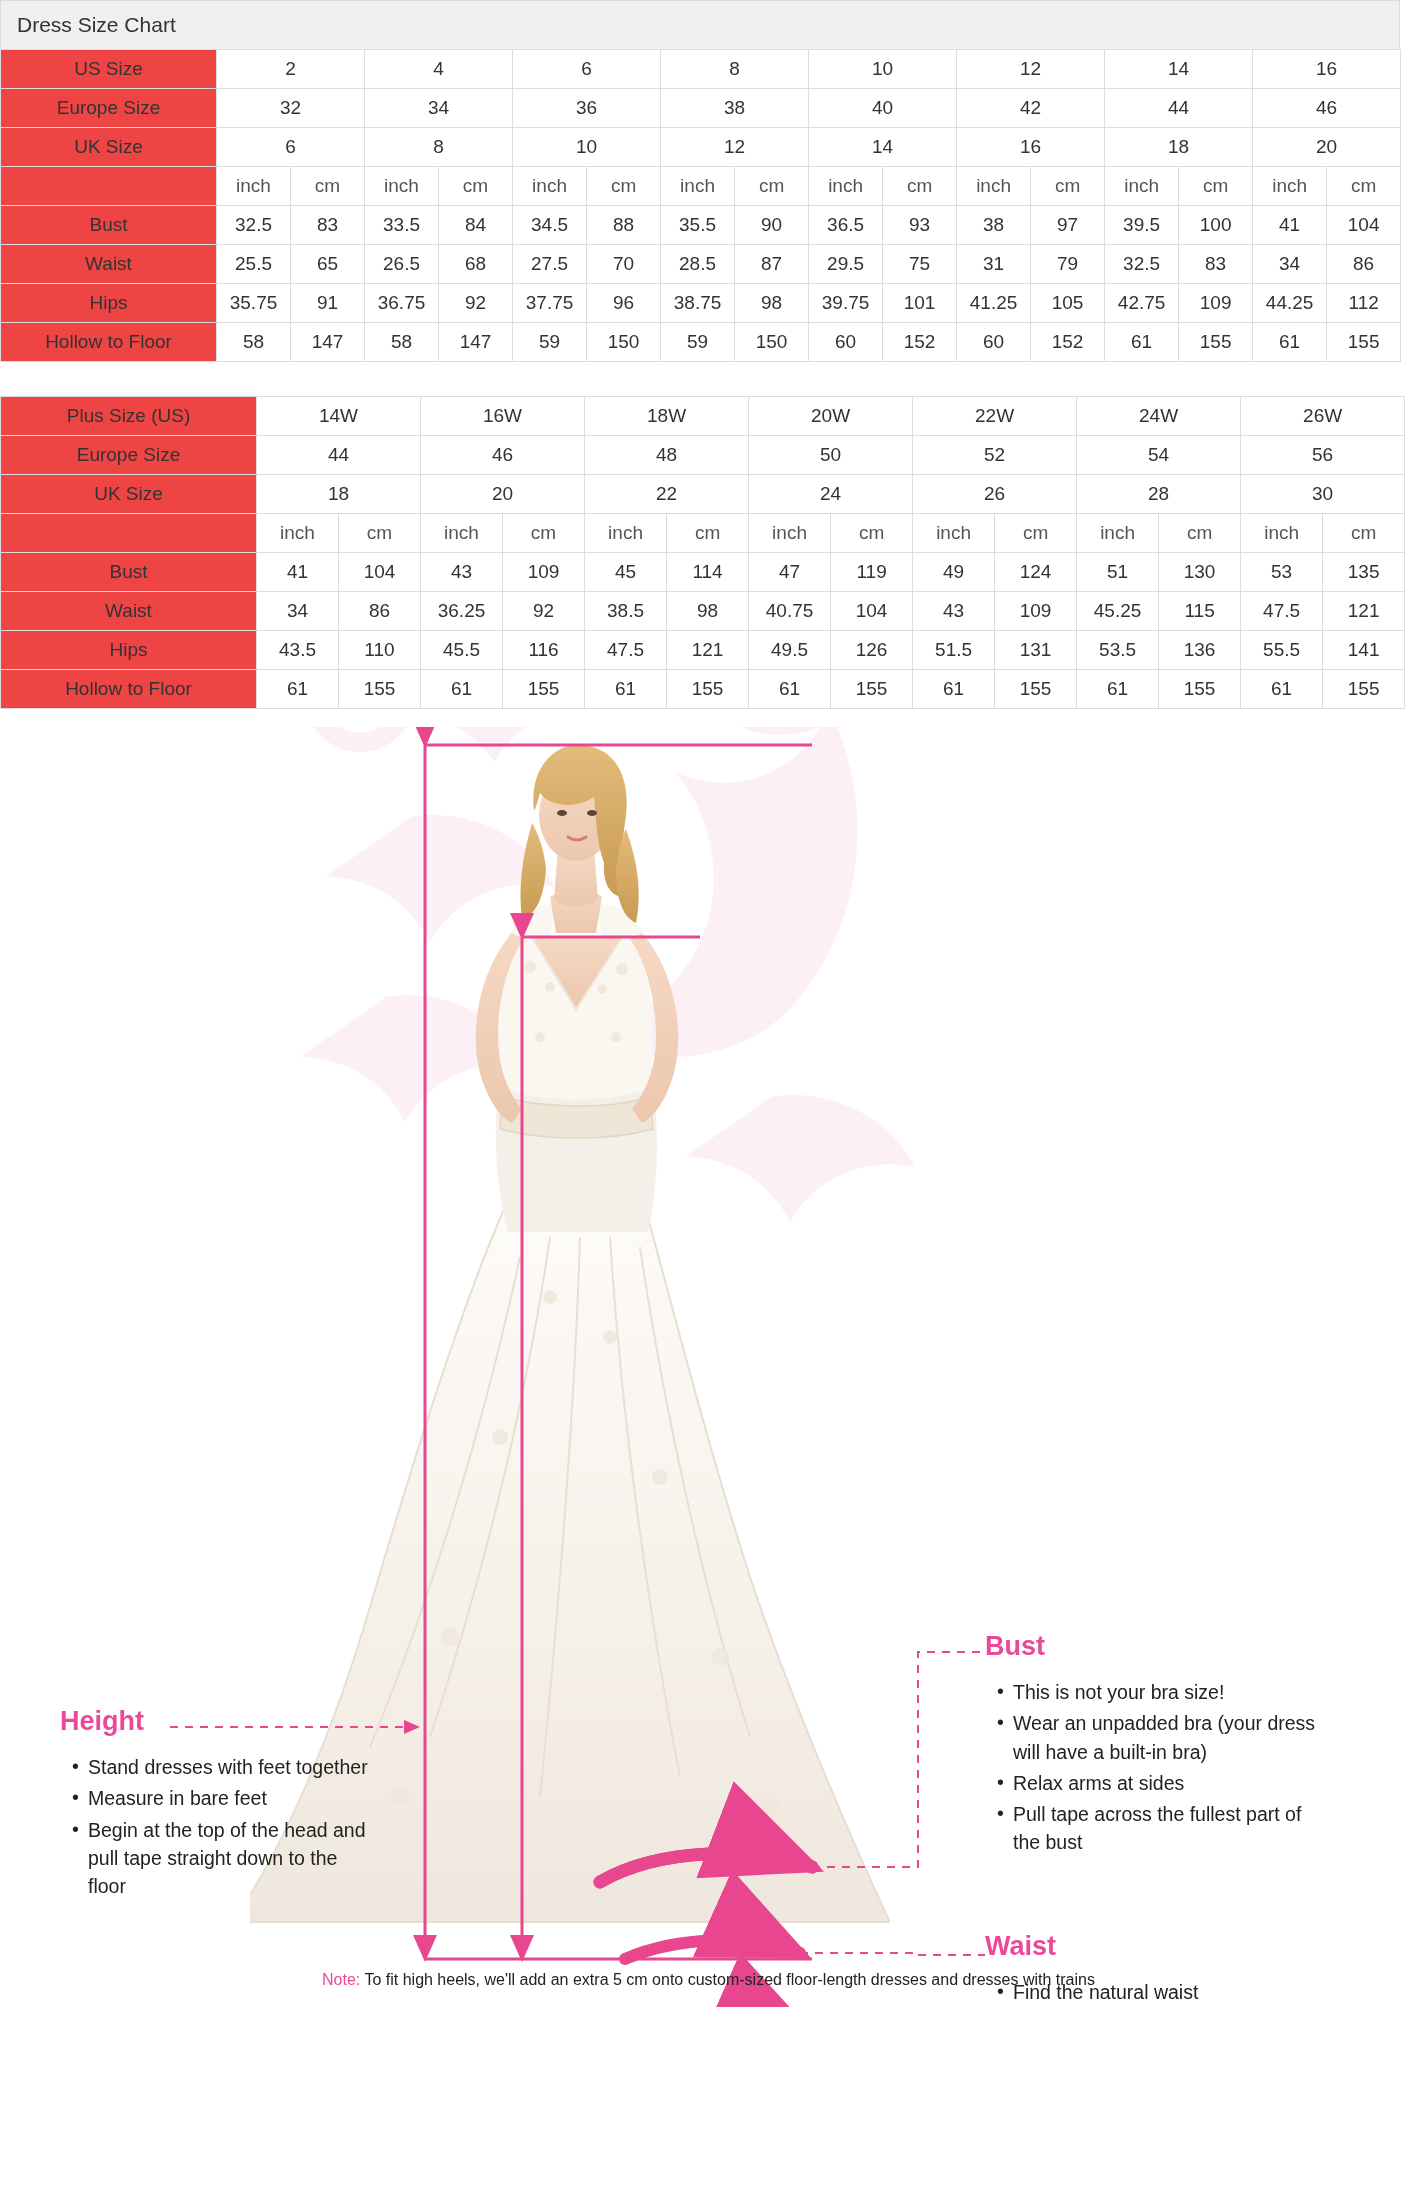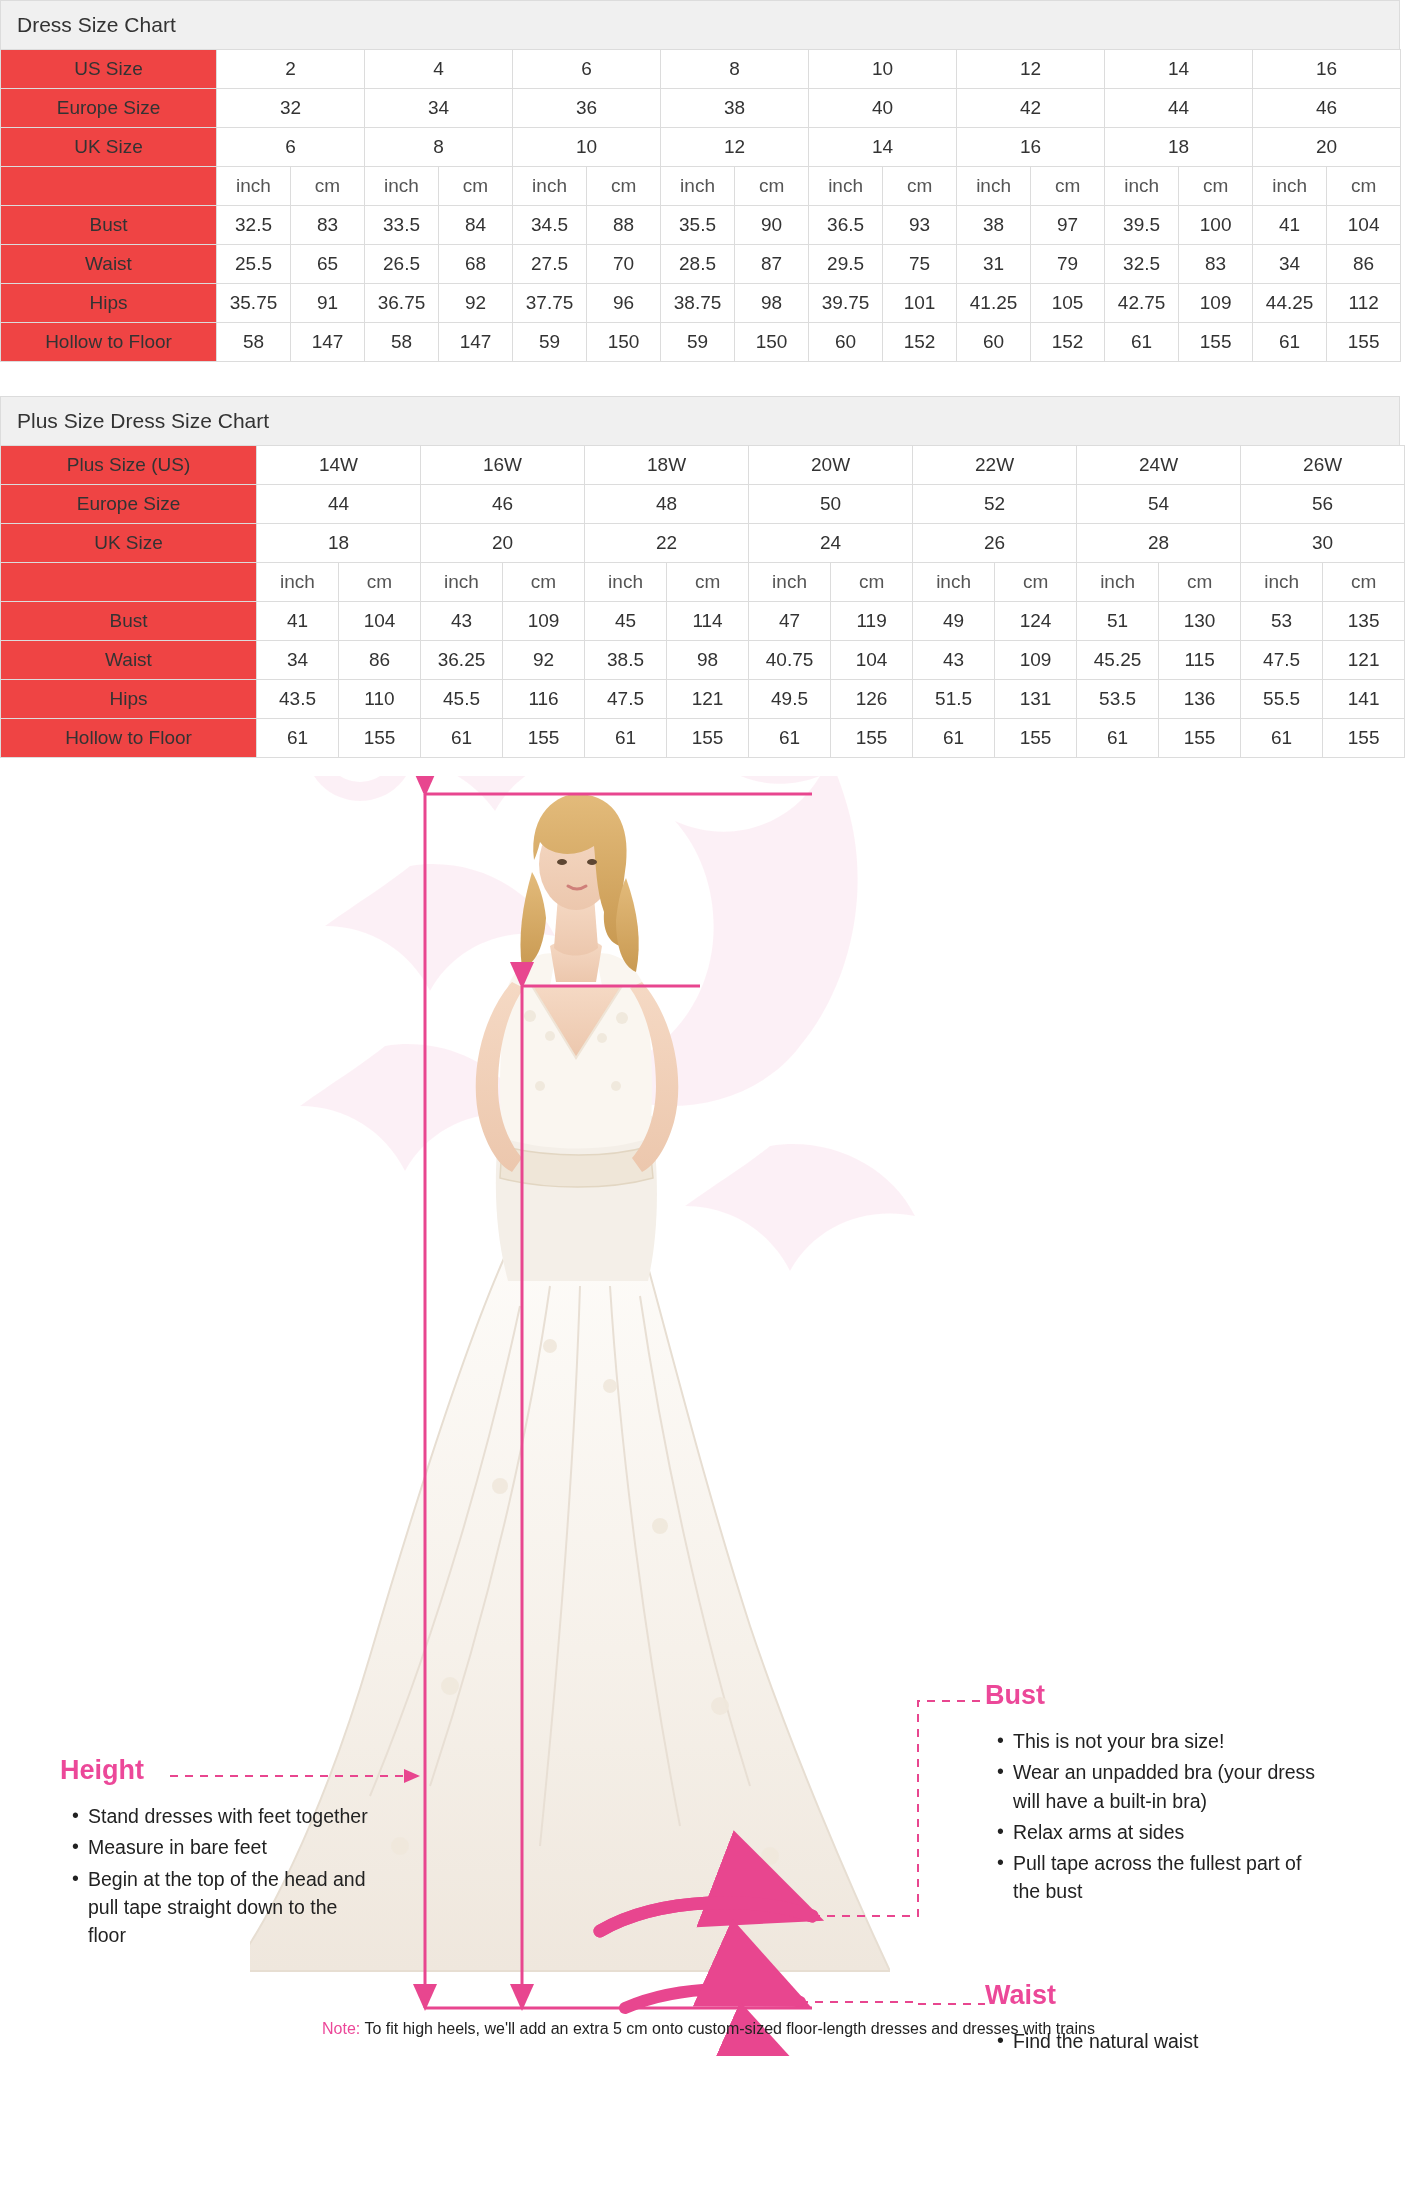--- a/index.html
+++ b/index.html
@@ -282,21 +282,20 @@
             <td>61</td>
             <td>155</td>
           </tr>
         </tbody>
     </table>
   </div>
 
   <div class="gap"></div>
 
   <div class="chart-block">
-    <div class="chart-title">Plus Size Dress Size Chart</div>
     <table class="size-table">
       <colgroup>
         <col style="width:256px">
         <col style="width:82px">
           <col style="width:82px">
         <col style="width:82px">
           <col style="width:82px">
         <col style="width:82px">
           <col style="width:82px">
         <col style="width:82px">

